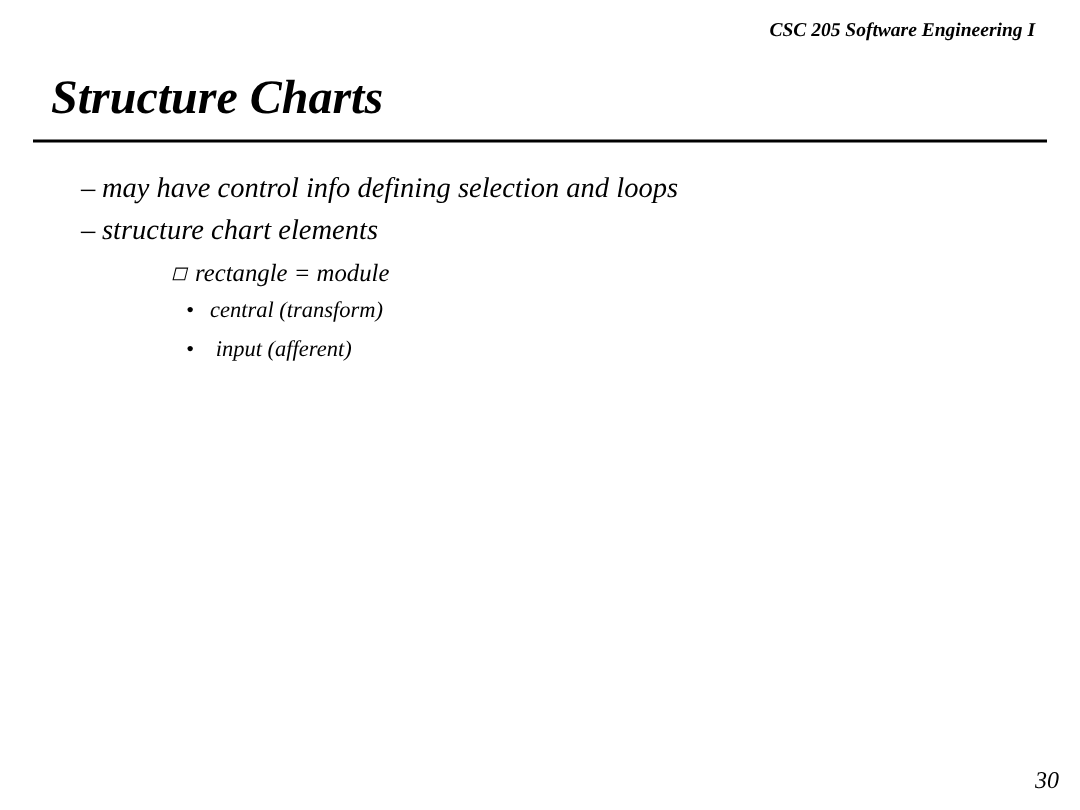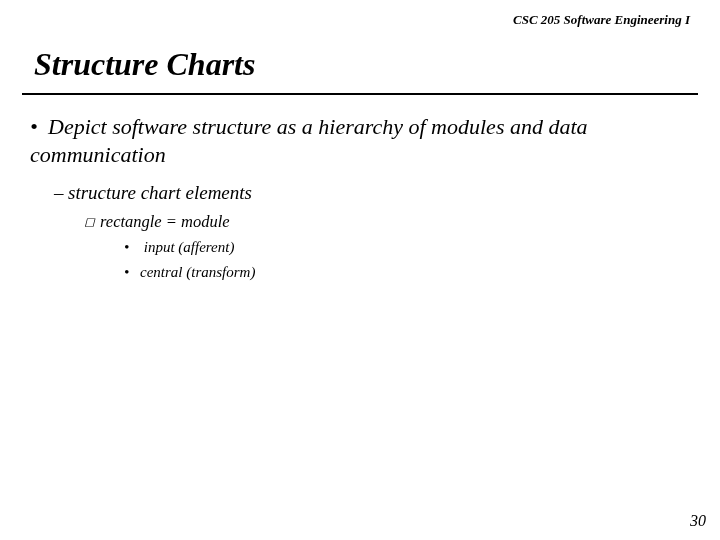--- a/index.html
+++ b/index.html
@@ -29,21 +29,21 @@
       border: none;
       border-top: 2px solid #000;
       margin: 0 -6px 18px -6px;
     }
     .content { padding-left: 0; }
     .lvl1 { font-size: 22px; line-height: 1.25; margin-bottom: 12px; }
     .lvl1 .bullet { display: inline-block; width: 18px; }
     .lvl1-wrap { padding-left: 2px; }
     .lvl2 { font-size: 19px; line-height: 1.35; margin-left: 26px; margin-top: 2px; }
     .lvl2 .dash { display: inline-block; width: 14px; }
-    .lvl3 { font-size: 16.5px; line-height: 1.4; margin-left: 56px; margin-top: 4px; }
+    .lvl3 { font-size: 16.5px; line-height: 1.4; margin-left: 86px; margin-top: 4px; }
     .lvl3 .sq { display: inline-block; width: 16px; font-size: 13px; vertical-align: 1px; }
     .lvl4 { font-size: 15px; line-height: 1.45; margin-left: 96px; margin-top: 4px; }
     .lvl4 .dot { display: inline-block; width: 16px; }
     .page-num {
       position: absolute;
       right: 14px;
       bottom: 10px;
       font-size: 16px;
     }
   </style>
@@ -51,34 +51,34 @@
 <body>
 
 <div class="course-header">CSC 205 Software Engineering I</div>
 
 <div class="title">Structure Charts</div>
 
 <hr class="rule">
 
 <div class="content">
 
-  <div class="lvl1 lvl1-wrap">
-    <span class="bullet">•</span><span>Depict software structure as a hierarchy of modules and data communication</span>
+
+  <div class="lvl2">
+    <span class="dash">–</span><span>may have control info defining selection and loops</span>
   </div>
-
   <div class="lvl2">
     <span class="dash">–</span><span>structure chart elements</span>
   </div>
 
   <div class="lvl3">
     <span class="sq">◻</span><span>rectangle = module</span>
   </div>
 
   <div class="lvl4">
-    <span class="dot">•</span><span> input (afferent)</span>
+    <span class="dot">•</span><span>central (transform)</span>
   </div>
   <div class="lvl4">
-    <span class="dot">•</span><span>central (transform)</span>
+    <span class="dot">•</span><span> input (afferent)</span>
   </div>
 
 </div>
 
 <div class="page-num">30</div>
 
 </body></html>

